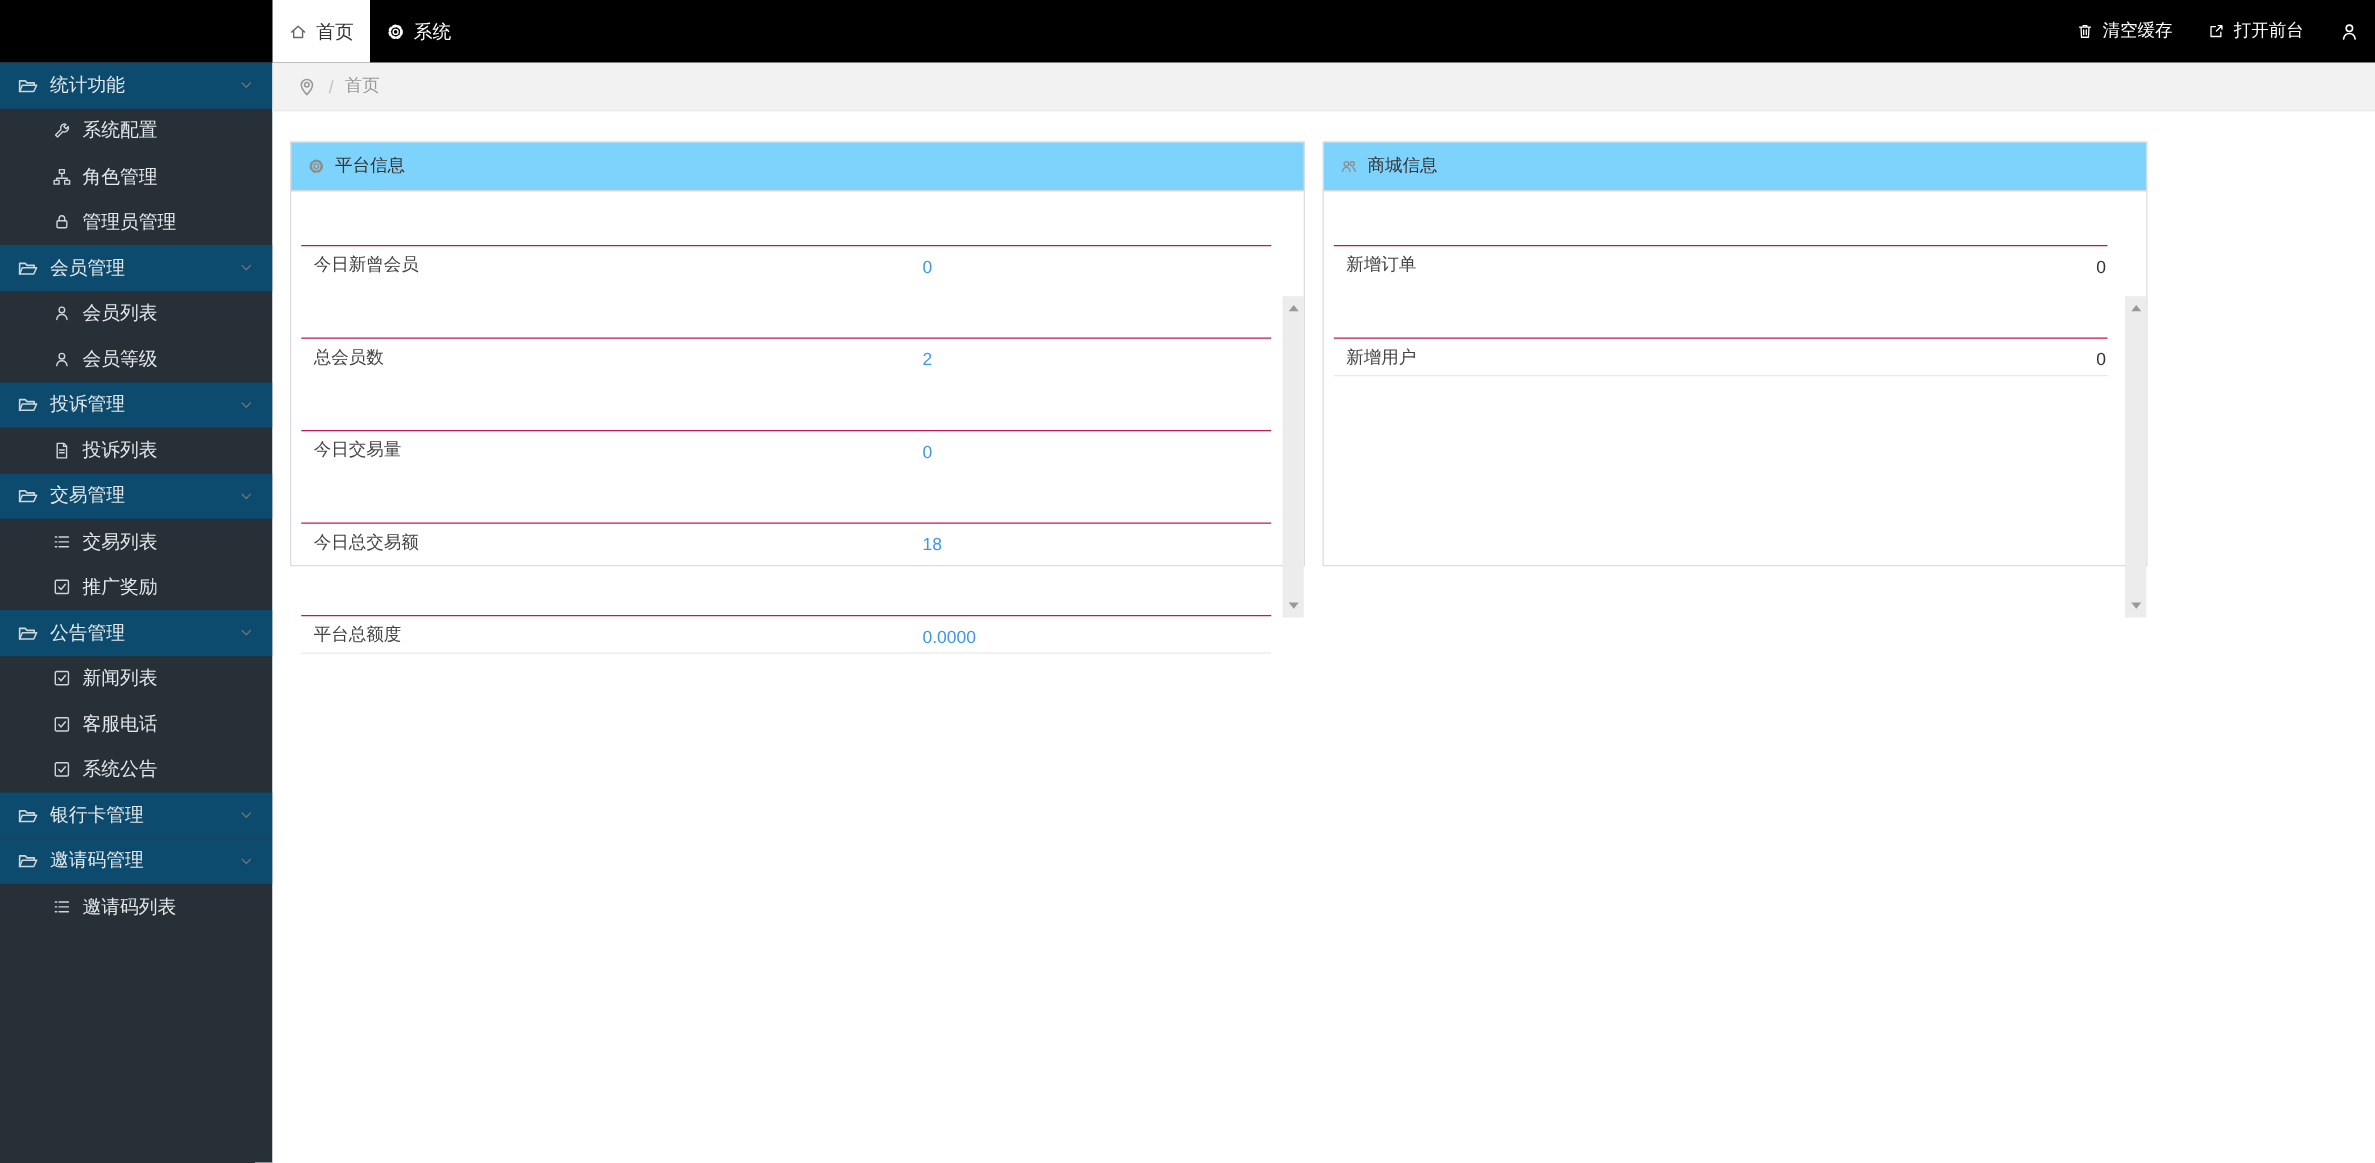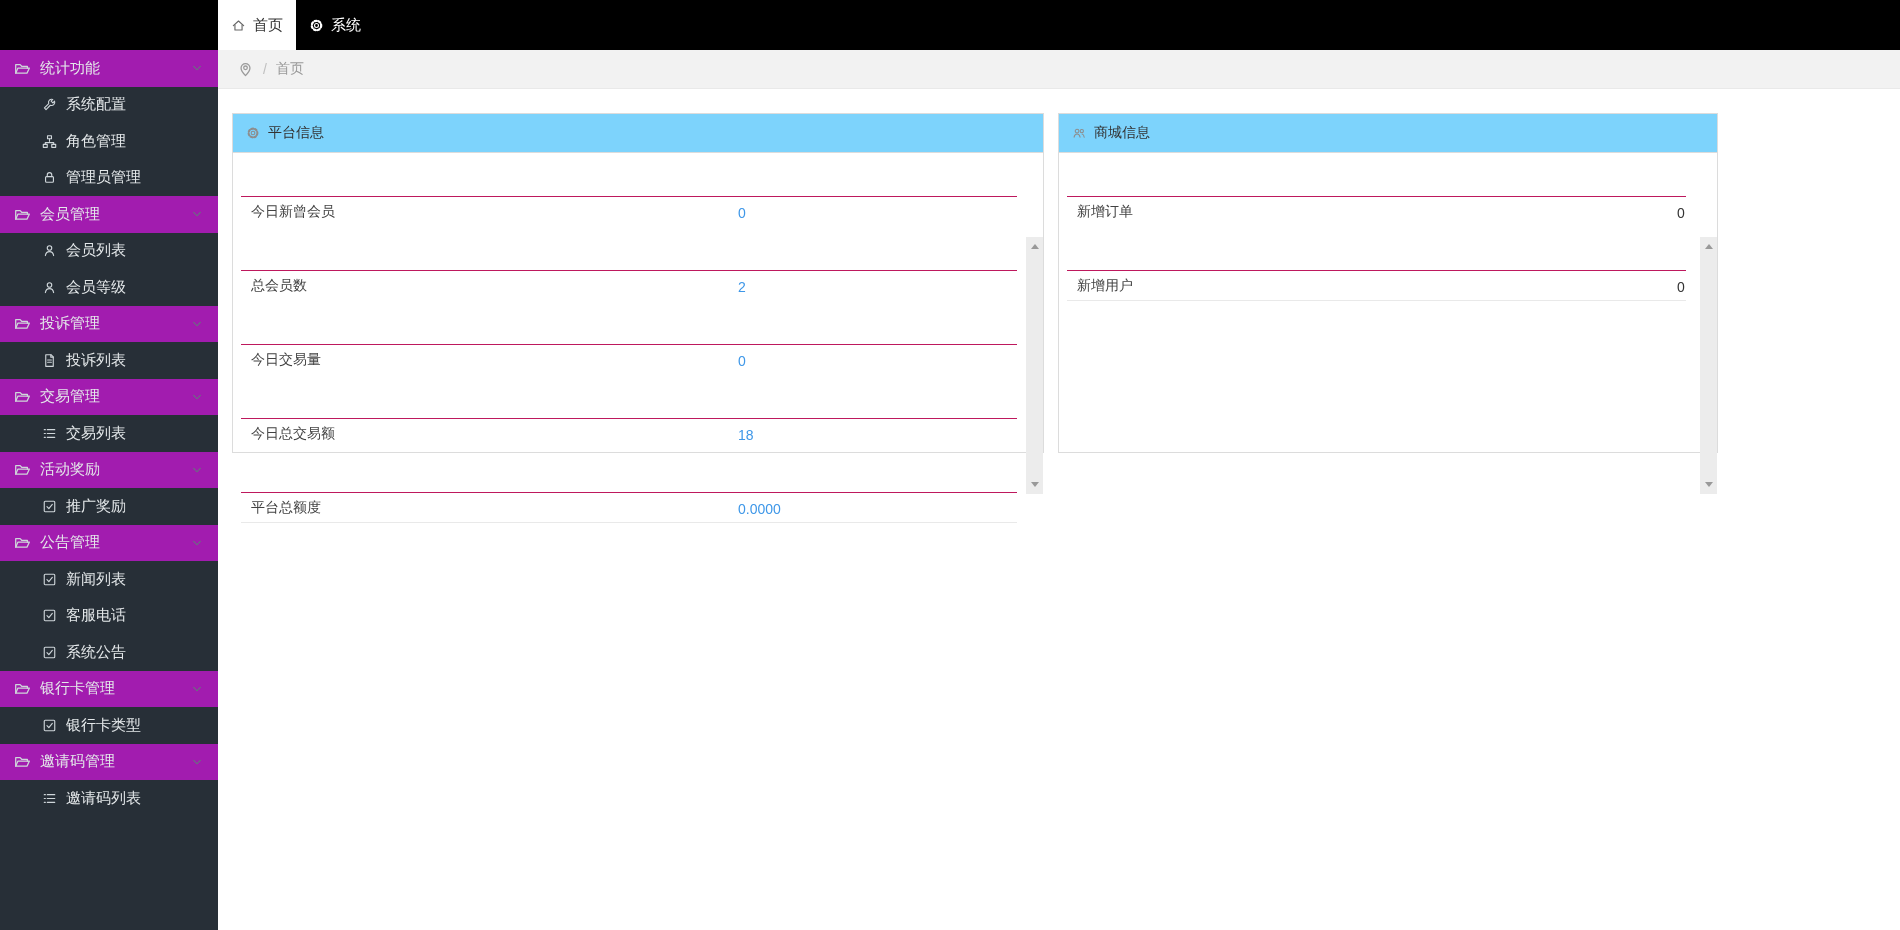--- a/index.html
+++ b/index.html
@@ -23,21 +23,21 @@
   .actions-list { display:flex; align-items:center; gap:28px; }
   .action { display:flex; align-items:center; gap:7px; color:#fff; font-size:14px; cursor:pointer; }
   .action .icon { color:#fff; }
   .user-btn { display:flex; align-items:center; color:#fff; cursor:pointer; }
 
   
   .sidebar { position:absolute; top:50px; left:0; bottom:0; width:218px; background:#272f37; }
   .nav-item { height:36.5px; display:flex; align-items:center; position:relative;
               color:#e4e8ea; font-size:15px; cursor:pointer; }
   .nav-item .nav-icon { margin-right:9px; color:#cfd6da; }
-  .nav-item.parent { background:#a21caf; padding-left:14px; }
+  .nav-item.parent { background:#0c4a6e; padding-left:14px; }
   .nav-item.parent .nav-icon { width:17px; height:17px; }
   .nav-item.child { padding-left:42px; }
   .nav-item .chevron { position:absolute; right:14px; width:14px; height:14px; color:#67747e; }
 
   
   .main { position:absolute; left:218px; top:50px; right:0; bottom:0; background:#fff; }
   .breadcrumb { height:39px; background:#f2f2f2; border-bottom:1px solid #e9e9e9;
                 display:flex; align-items:center; padding-left:19px; gap:9px;
                 color:#999; font-size:14px; }
   .crumb-pin { color:#9a9a9a; }
@@ -86,20 +86,50 @@
       <div class="tab">
         <span class="icon">
           <svg viewBox="0 0 16 16" fill="none" stroke="currentColor" stroke-width="1.2" stroke-linecap="round" stroke-linejoin="round">
             <circle cx="8" cy="8" r="5" stroke-width="2.4" stroke-dasharray="2.1 2.1"></circle>
             <circle cx="8" cy="8" r="2.1"></circle>
           </svg>
         </span>
         <span class="tab-label">系统</span>
       </div>
     </div>
+  <div class="actions">
+    <div class="actions-list">
+
+    <div class="action">
+          <span class="icon icon-14">
+            <svg viewBox="0 0 16 16" fill="none" stroke="currentColor" stroke-width="1.2" stroke-linecap="round" stroke-linejoin="round">
+              <path d="M3 4.3h10M6.3 4.3V2.8h3.4v1.5M4.4 4.3l.4 9.2h6.4l.4-9.2M6.8 6.8v4.2M9.2 6.8v4.2"></path>
+            </svg>
+          </span>
+          <span>清空缓存</span>
+        </div>
+        <div class="action">
+          <span class="icon icon-14">
+            <svg viewBox="0 0 16 16" fill="none" stroke="currentColor" stroke-width="1.2" stroke-linecap="round" stroke-linejoin="round">
+              <path d="M7.2 3.8H3.2v9h9v-4"></path>
+              <path d="M9.8 2.8h3.4v3.4M13 3 8.2 7.8"></path>
+            </svg>
+          </span>
+          <span>打开前台</span>
+        </div>
+      </div>
+    <div class="user-btn">
+      <span class="icon icon-16">
+          <svg viewBox="0 0 16 16" fill="none" stroke="currentColor" stroke-width="1.2" stroke-linecap="round" stroke-linejoin="round">
+            <circle cx="8" cy="5.3" r="2.4"></circle>
+            <path d="M3.6 13.4c.5-3 2.3-4.2 4.4-4.2s3.9 1.2 4.4 4.2"></path>
+          </svg>
+        </span>
+    </div>
+  </div>
 </div>
 
 <div class="sidebar">
   <div>
 
   <div class="nav-item parent">
         <span class="icon nav-icon">
           <svg viewBox="0 0 16 16" fill="none" stroke="currentColor" stroke-width="1.2" stroke-linecap="round" stroke-linejoin="round">
             <path d="M1.6 12.4v-8h4.2l1.4 1.5h5.4v1.8"></path>
             <path d="M1.6 12.4h10.6l2.2-4.7H3.6z"></path>
@@ -217,34 +247,20 @@
       </div>
       <div class="nav-item child">
         <span class="icon nav-icon">
           <svg viewBox="0 0 16 16" fill="none" stroke="currentColor" stroke-width="1.2" stroke-linecap="round" stroke-linejoin="round">
             <path d="M5.6 3.9h8M5.6 8h8M5.6 12.1h8M2.4 3.9h1.2M2.4 8h1.2M2.4 12.1h1.2"></path>
           </svg>
         </span>
         <span class="nav-label">交易列表</span>
 
       </div>
-      <div class="nav-item parent">
-        <span class="icon nav-icon">
-          <svg viewBox="0 0 16 16" fill="none" stroke="currentColor" stroke-width="1.2" stroke-linecap="round" stroke-linejoin="round">
-            <path d="M1.6 12.4v-8h4.2l1.4 1.5h5.4v1.8"></path>
-            <path d="M1.6 12.4h10.6l2.2-4.7H3.6z"></path>
-          </svg>
-        </span>
-        <span class="nav-label">活动奖励</span>
-        <span class="icon chevron">
-          <svg viewBox="0 0 16 16" fill="none" stroke="currentColor" stroke-width="1.2" stroke-linecap="round" stroke-linejoin="round">
-            <path d="M4.2 6.2 8 10l3.8-3.8"></path>
-          </svg>
-        </span>
-      </div>
       <div class="nav-item child">
         <span class="icon nav-icon">
           <svg viewBox="0 0 16 16" fill="none" stroke="currentColor" stroke-width="1.2" stroke-linecap="round" stroke-linejoin="round">
             <rect x="2.4" y="2.4" width="11.2" height="11.2" rx="1"></rect>
             <path d="M5.3 8.2l2 2L11 5.8"></path>
           </svg>
         </span>
         <span class="nav-label">推广奖励</span>
 
       </div>
@@ -298,30 +314,20 @@
             <path d="M1.6 12.4v-8h4.2l1.4 1.5h5.4v1.8"></path>
             <path d="M1.6 12.4h10.6l2.2-4.7H3.6z"></path>
           </svg>
         </span>
         <span class="nav-label">银行卡管理</span>
         <span class="icon chevron">
           <svg viewBox="0 0 16 16" fill="none" stroke="currentColor" stroke-width="1.2" stroke-linecap="round" stroke-linejoin="round">
             <path d="M4.2 6.2 8 10l3.8-3.8"></path>
           </svg>
         </span>
-      </div>
-      <div class="nav-item child">
-        <span class="icon nav-icon">
-          <svg viewBox="0 0 16 16" fill="none" stroke="currentColor" stroke-width="1.2" stroke-linecap="round" stroke-linejoin="round">
-            <rect x="2.4" y="2.4" width="11.2" height="11.2" rx="1"></rect>
-            <path d="M5.3 8.2l2 2L11 5.8"></path>
-          </svg>
-        </span>
-        <span class="nav-label">银行卡类型</span>
-
       </div>
       <div class="nav-item parent">
         <span class="icon nav-icon">
           <svg viewBox="0 0 16 16" fill="none" stroke="currentColor" stroke-width="1.2" stroke-linecap="round" stroke-linejoin="round">
             <path d="M1.6 12.4v-8h4.2l1.4 1.5h5.4v1.8"></path>
             <path d="M1.6 12.4h10.6l2.2-4.7H3.6z"></path>
           </svg>
         </span>
         <span class="nav-label">邀请码管理</span>
         <span class="icon chevron">

